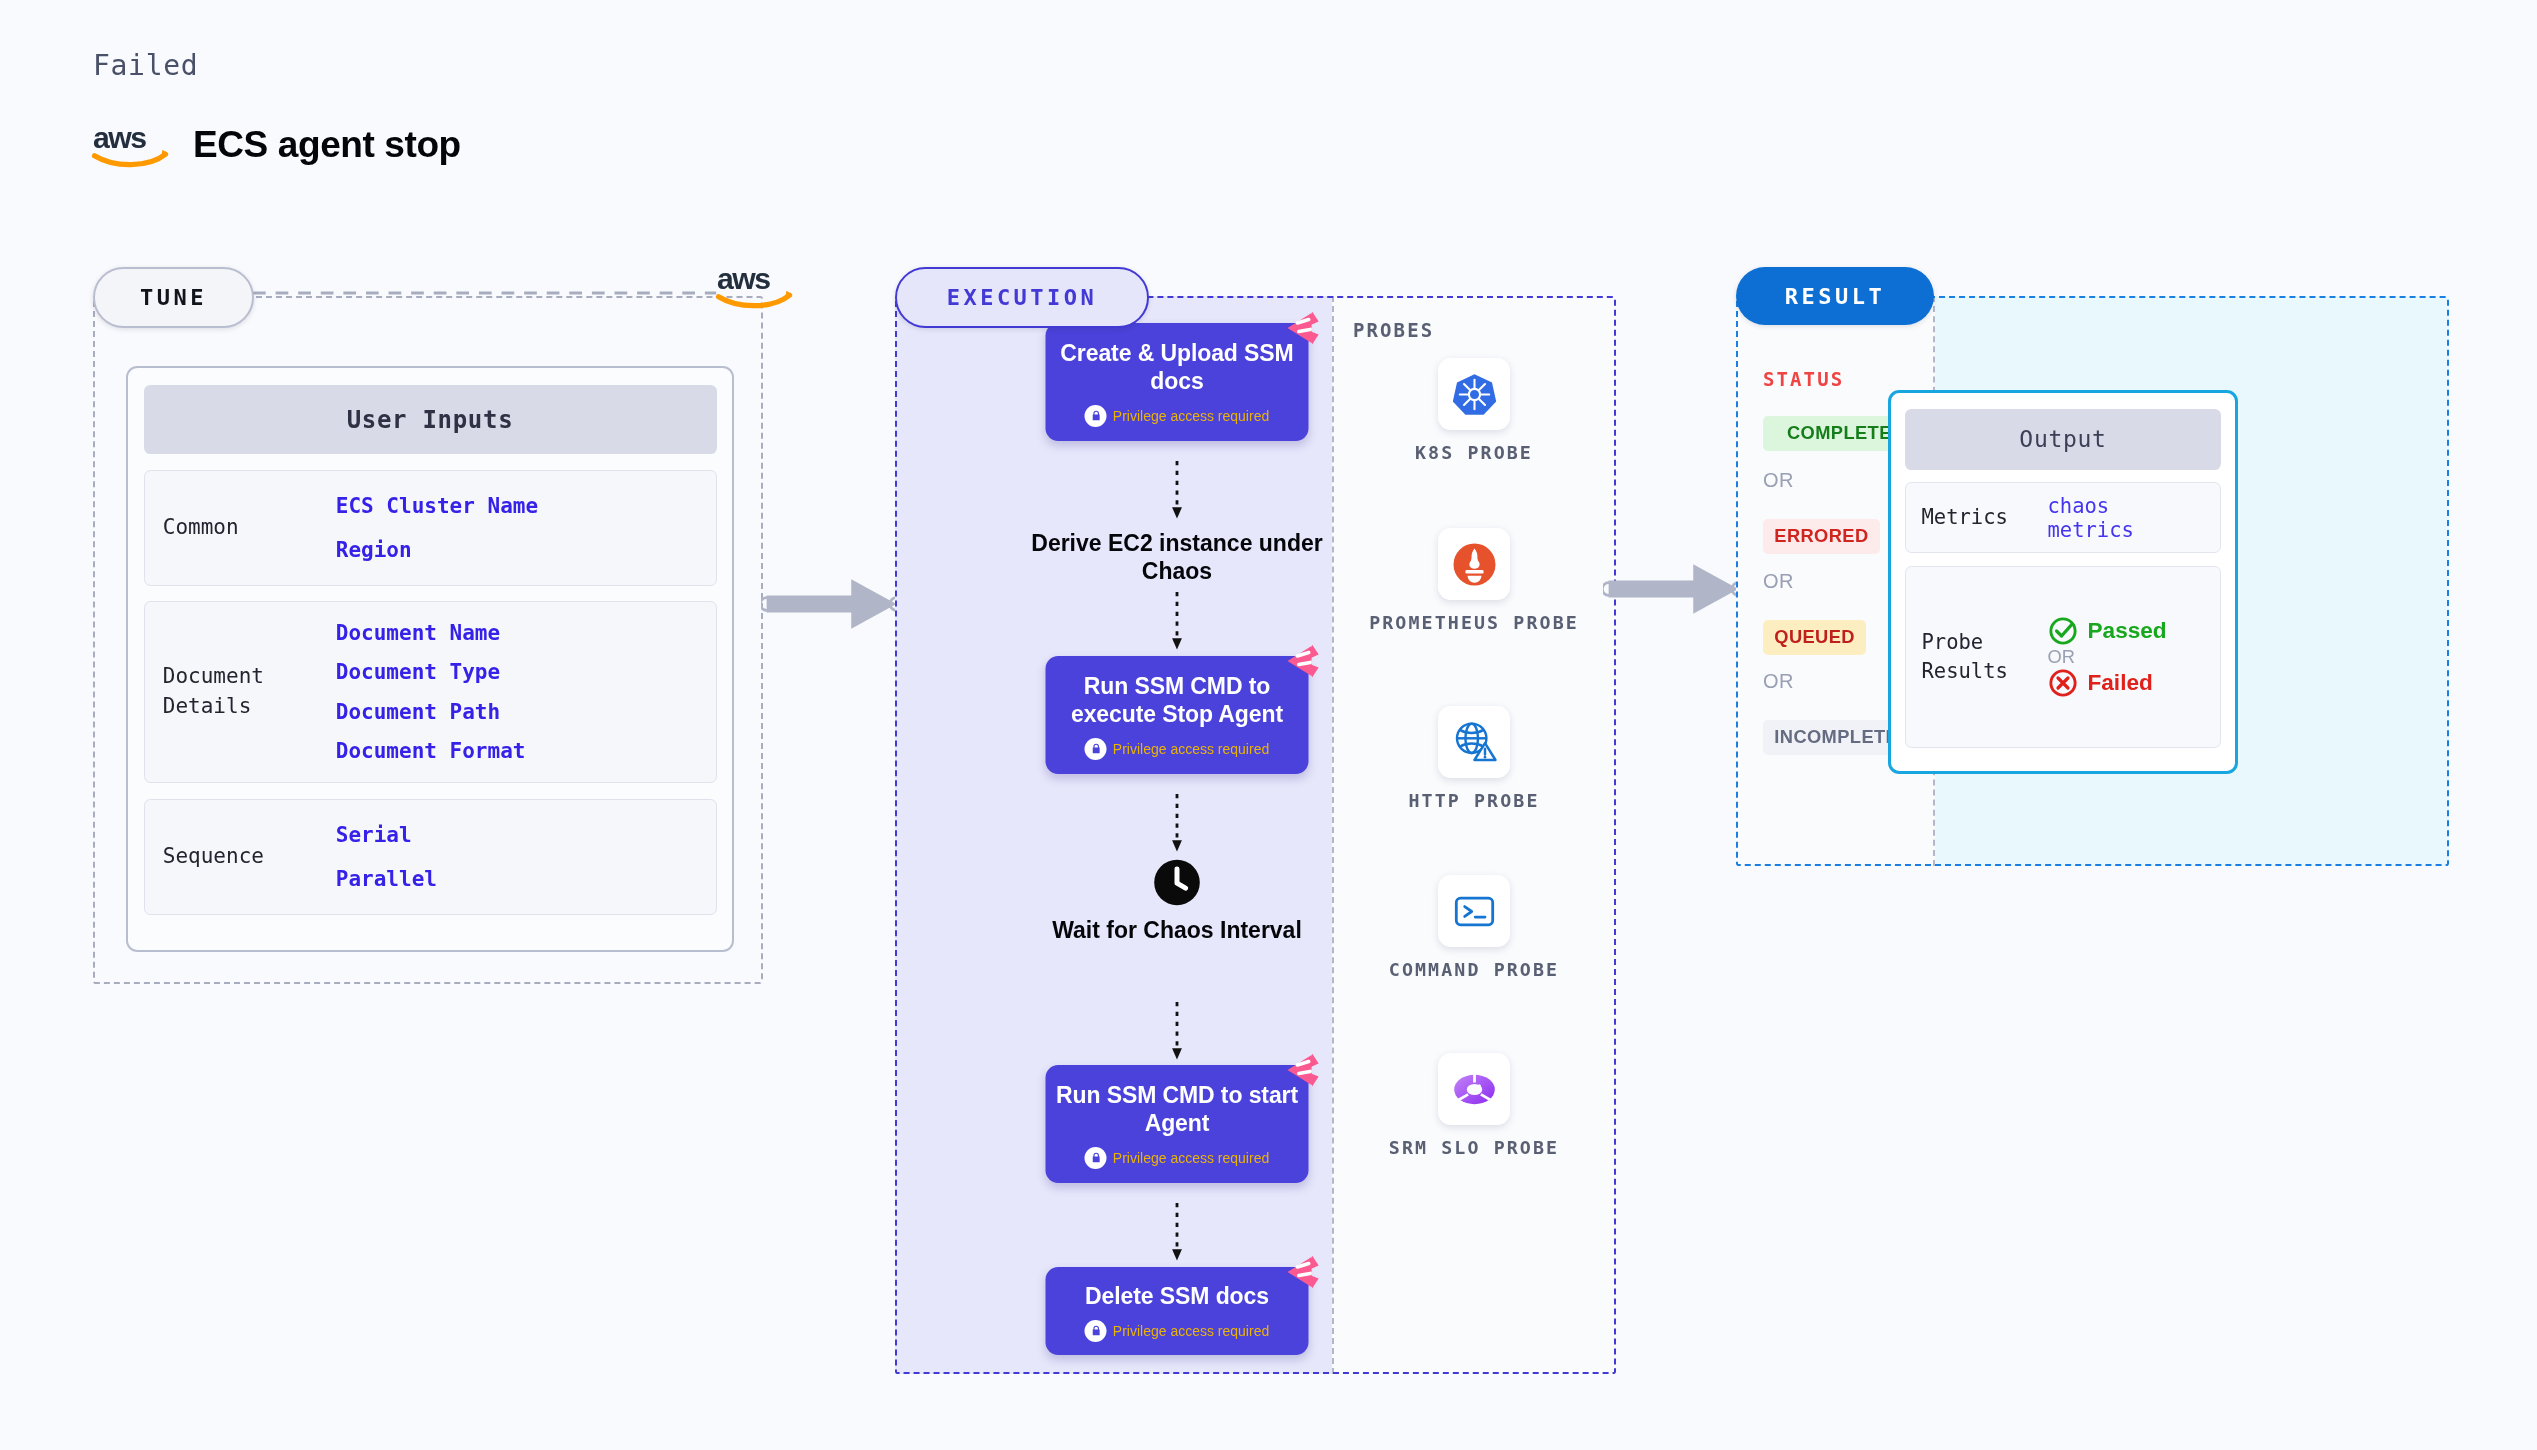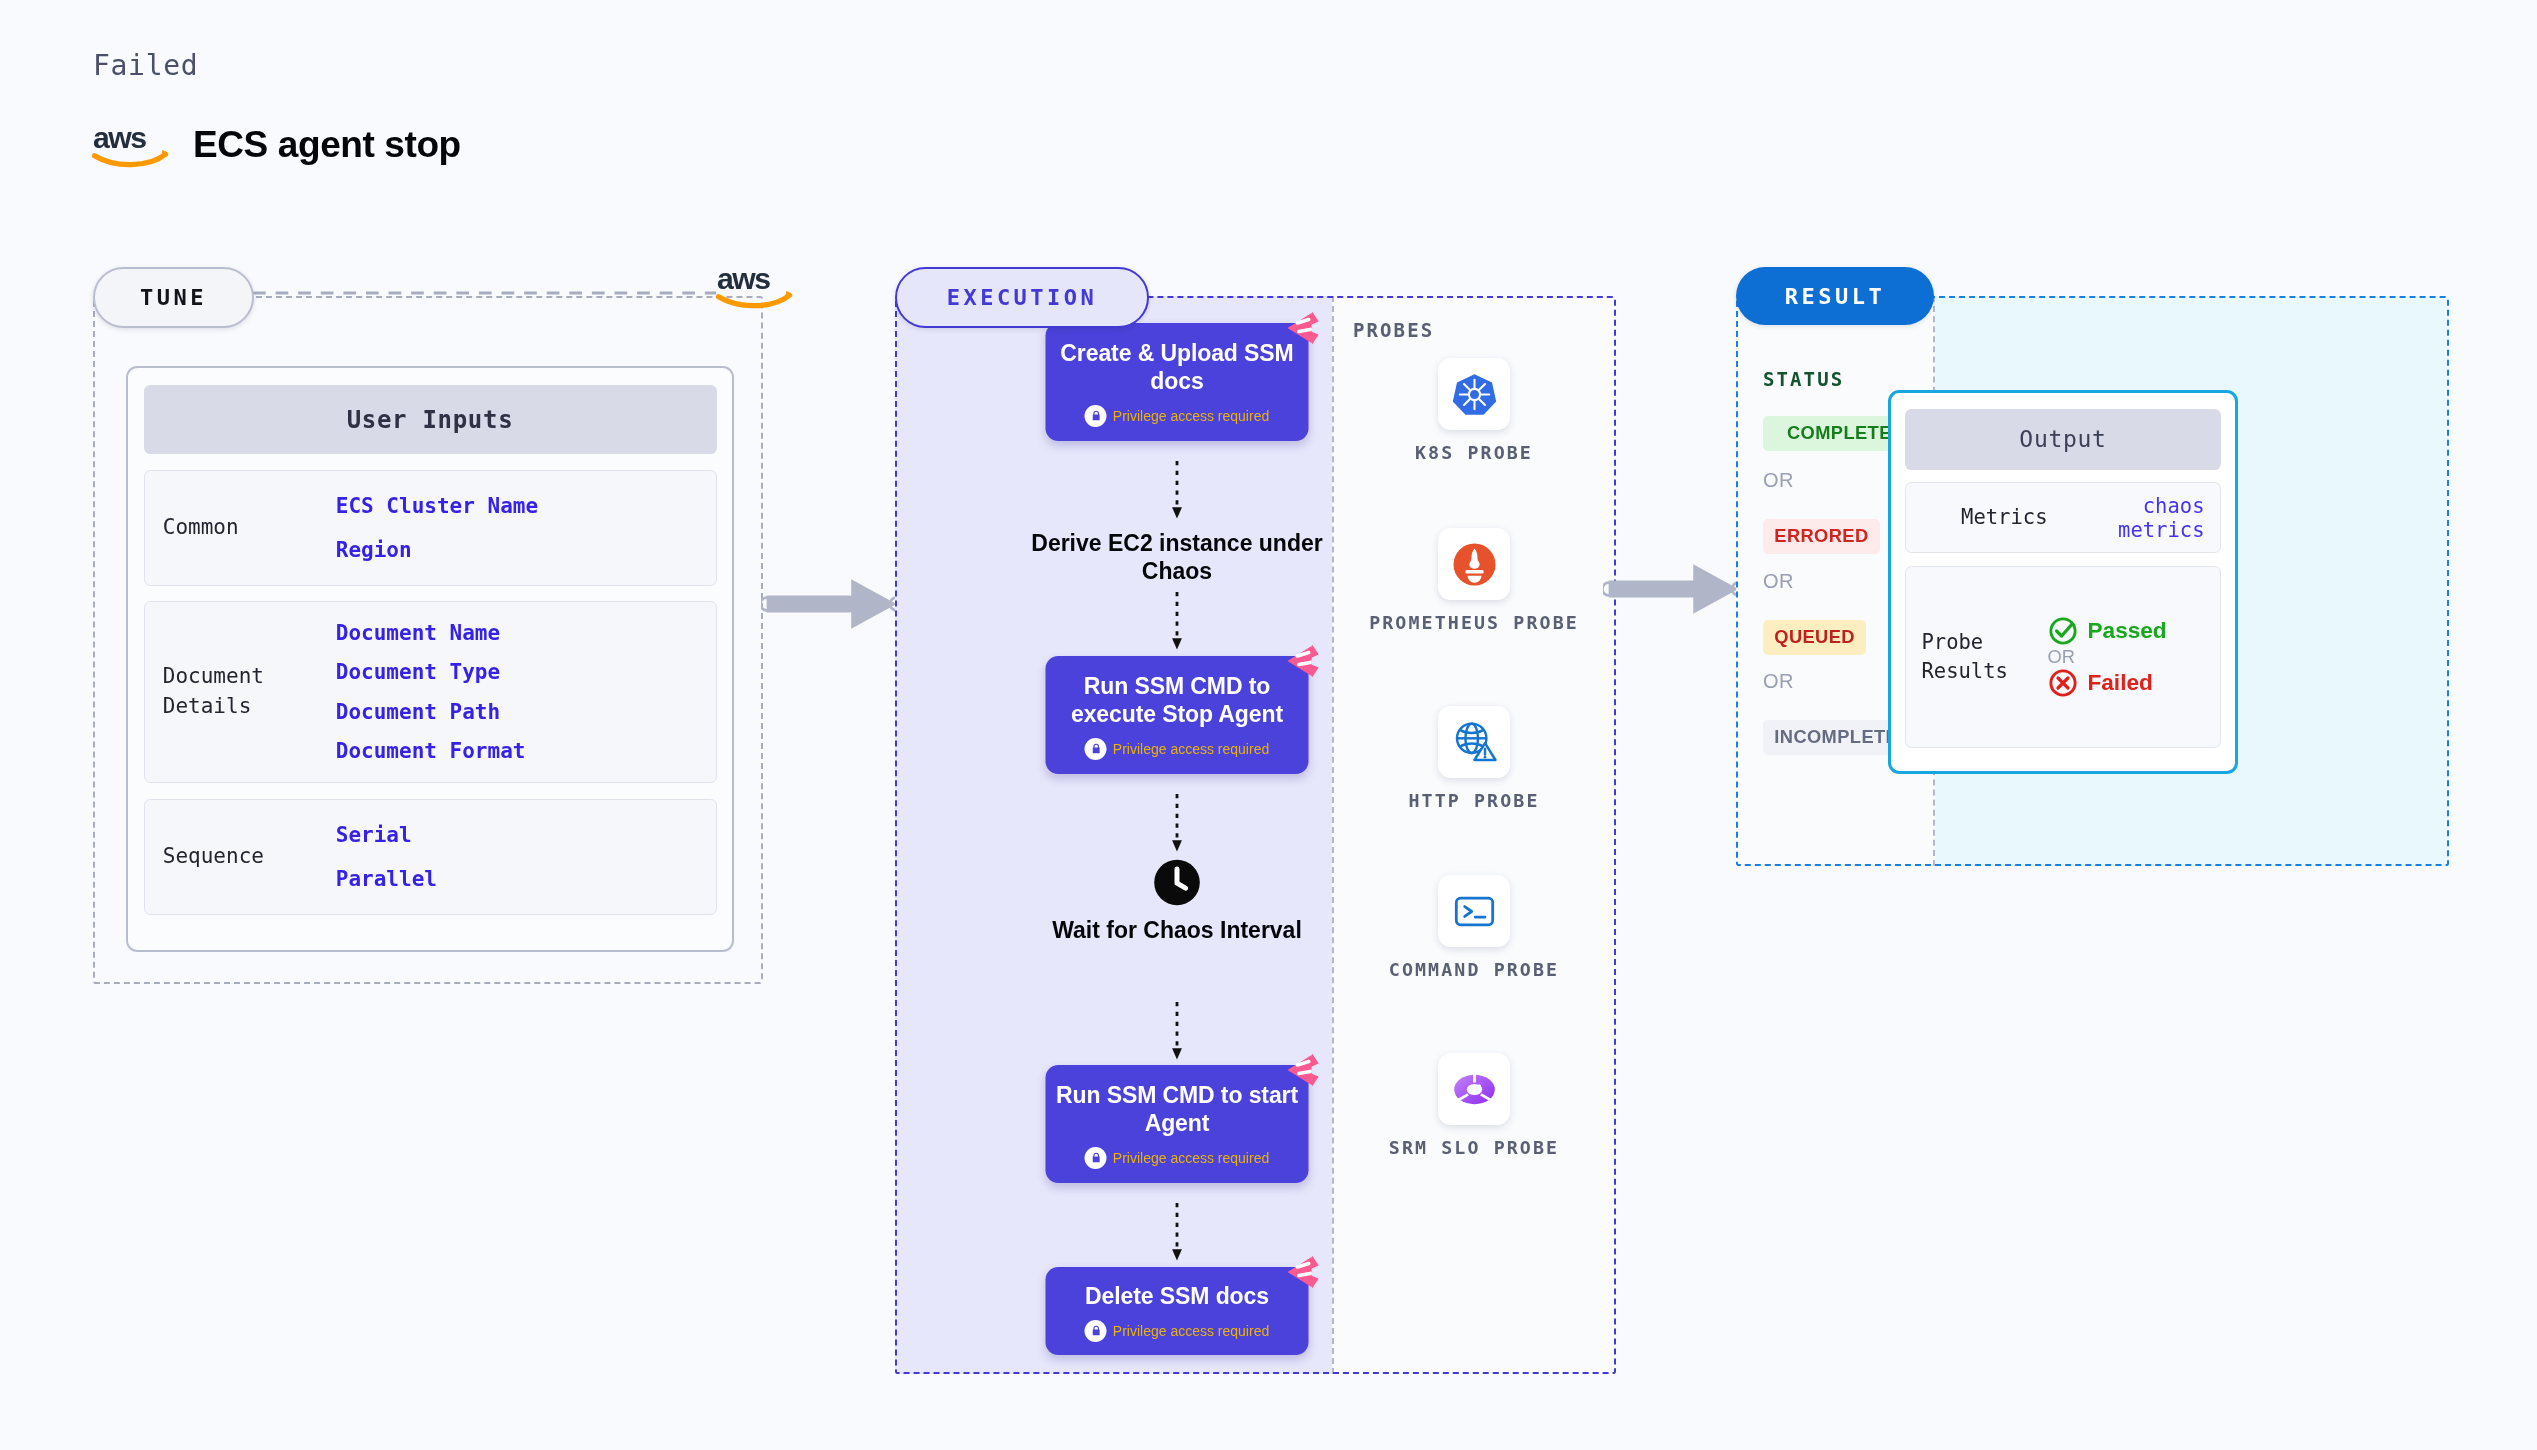--- a/index.html
+++ b/index.html
@@ -192,21 +192,21 @@
     border-right: 2.1px dashed #b3b8c9;
   }
   .result-output-col {
     position: absolute; left: 1935px; top: 296px;
     width: 514px; height: 570px;
     background: #e9f8fd;
   }
   .status-title {
     position: absolute; left: 1763px; top: 368px;
     font-family: "DejaVu Sans Mono", monospace;
-    font-size: 19px; font-weight: bold; color: #14532d; letter-spacing: 2.1px;
+    font-size: 19px; font-weight: bold; color: #ef4444; letter-spacing: 2.1px;
   }
   .status-item { position: absolute; left: 1763px; }
   .badge {
     display: inline-flex; align-items: center; justify-content: center;
     padding: 6.4px 11.3px; border-radius: 5px;
     font-size: 18.3px; font-weight: bold; letter-spacing: 0.4px;
   }
   .b-completed   { background: #dcf5dd; color: #167d1b; padding-left: 24px; }
   .b-errored     { background: #fdeaea; color: #d0241f; }
   .b-queued      { background: #fdeec2; color: #c0201c; }
@@ -235,21 +235,21 @@
   }
   .out-label {
     width: 126px; flex: none;
     font-family: "DejaVu Sans Mono", monospace;
     font-size: 20.5px; color: #22252f; line-height: 1.4;
   }
   .out-metrics-val {
     font-family: "DejaVu Sans Mono", monospace;
     font-size: 20.5px; color: #4535ef;
   }
-  .row-metrics { height: 71px; text-align: right; }
+  .row-metrics { height: 71px; }
   .row-probe { height: 182px; }
   .probe-res-val { display: flex; flex-direction: column; }
   .pr-line { display: flex; align-items: center; gap: 10px; }
   .pr-text { font-size: 22.6px; font-weight: bold; }
   .pr-pass { color: #18a81d; }
   .pr-fail { color: #e0201a; }
   .pr-or { font-size: 18.3px; color: #9aa0b4; }
 </style>
 </head>
 <body>

